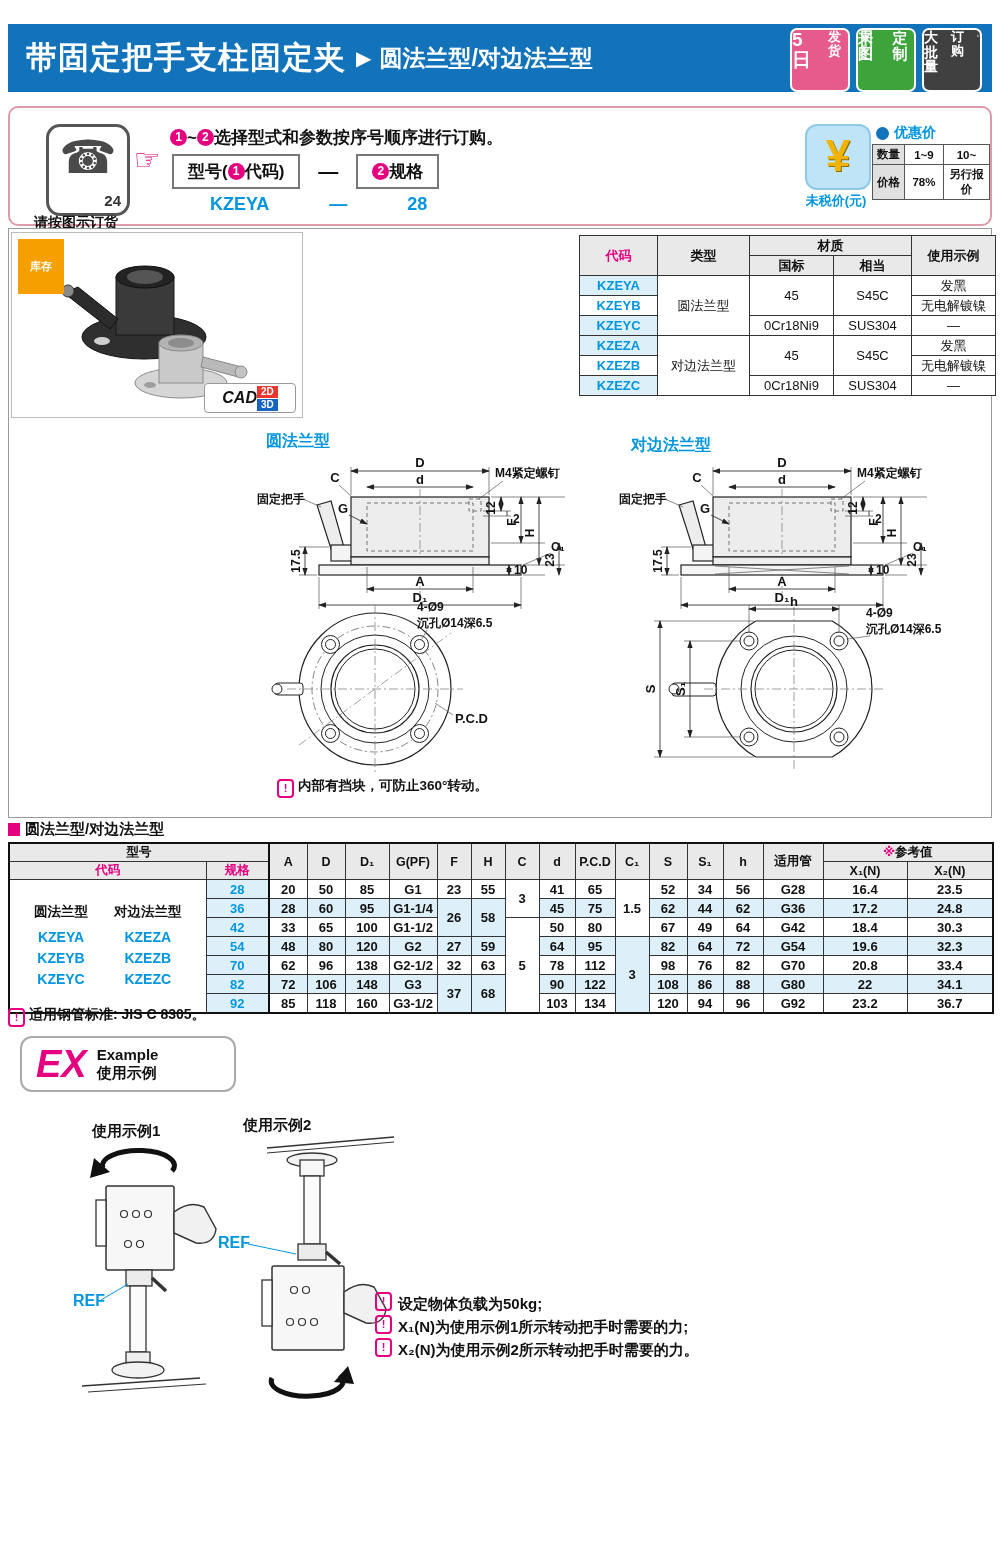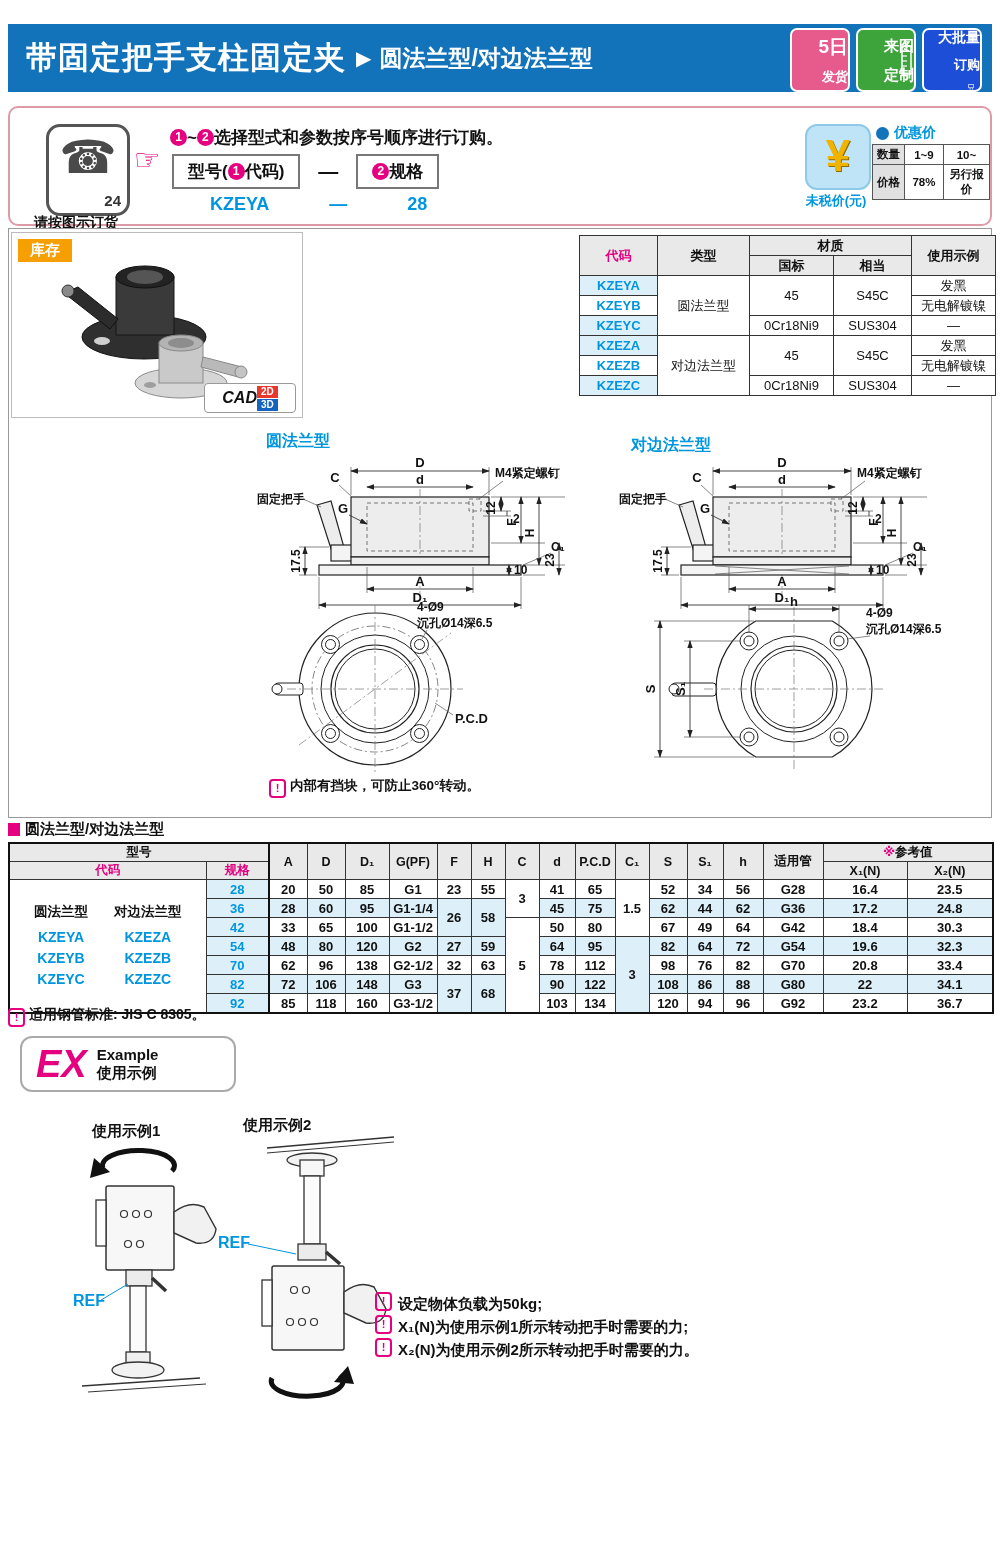--- a/index.html
+++ b/index.html
@@ -6,21 +6,21 @@
   #page{position:relative;width:1000px;height:1564px;background:#fff;
         font-family:"Liberation Sans","DejaVu Sans",sans-serif;color:#111;overflow:hidden;}
   .abs{position:absolute;}
   
   .hbar{left:8px;top:24px;width:984px;height:68px;background:#1273bb;display:flex;align-items:center;}
   .htitle{color:#fff;font-weight:bold;font-size:31px;margin-left:18px;letter-spacing:1px;}
   .harrow{color:#fff;font-size:20px;margin:0 8px 0 10px;}
   .hsub{color:#fff;font-weight:bold;font-size:23px;}
   .badges{position:absolute;right:10px;top:4px;display:flex;gap:6px;}
   .badge{width:56px;height:60px;border:2px solid #fff;border-radius:7px;color:#fff;font-weight:bold;
-         display:flex;flex-direction:column;align-items:flex-end;justify-content:center;line-height:1.05;gap:13px;}
+         display:flex;flex-direction:row;align-items:flex-start;justify-content:center;line-height:1.05;gap:13px;}
   .badge .l1{font-size:19px;} .badge .l2{font-size:13px;}
   .badge.b2 .l1,.badge.b2 .l2{font-size:15px;}
   .badge.b3 .l1{font-size:14px;} .badge.b3 .l2{font-size:13px;}
   
   .orderbox{left:8px;top:106px;width:980px;height:116px;border:2px solid #dc9ba6;border-radius:10px;background:#fff;}
   .phonebox{left:36px;top:18px;width:78px;height:86px;border:3px solid #555;border-radius:14px;text-align:center;}
   .phoneglyph{font-size:46px;color:#4a4a4a;line-height:60px;}
   .phone24{position:absolute;right:6px;bottom:4px;font-size:15px;font-weight:bold;color:#333;}
   .phonecap{left:26px;top:110px;font-size:14px;font-weight:bold;}
   .finger{left:122px;top:36px;color:#e4007f;font-size:30px;font-weight:bold;}
@@ -35,21 +35,21 @@
            text-align:center;line-height:60px;font-size:44px;font-weight:bold;color:#f0b400;text-shadow:1px 1px 0 #8a6d00;}
   .yennote{left:782px;top:86px;width:90px;text-align:center;color:#0096df;font-size:13px;font-weight:bold;}
   .prtitle{left:868px;top:18px;color:#0096df;font-size:14px;font-weight:bold;display:flex;align-items:center;gap:5px;}
   .bluedot{width:13px;height:13px;border-radius:50%;background:#1273bb;display:inline-block;}
   .prtable{left:864px;top:38px;border-collapse:collapse;font-size:11.5px;font-weight:bold;}
   .prtable td{border:1px solid #555;text-align:center;padding:2px 3px;background:#fff;}
   .prtable td.hd{background:#e0e0e0;}
   
   .mainbox{left:8px;top:228px;width:982px;height:588px;border:1px solid #9a9a9a;background:#fff;}
   .photobox{left:2px;top:3px;width:290px;height:184px;border:1px solid #bbb;}
-  .stock{left:7px;top:6px;background:#f5a000;color:#fff;font-weight:bold;font-size:15px;padding:2px 12px;}
+  .stock{left:7px;top:6px;background:#f5a000;color:#fff;font-weight:bold;font-size:11px;padding:20px 12px;}
   .cadbadge{left:193px;top:150px;width:90px;height:28px;border:1px solid #999;border-radius:4px;background:#fff;
             display:flex;align-items:center;justify-content:center;}
   .cadtxt{font-weight:bold;font-size:16px;font-style:italic;}
   .cad2d{background:#e8372c;color:#fff;font-size:10px;font-weight:bold;padding:0 4px;line-height:12px;}
   .cad3d{background:#1565c0;color:#fff;font-size:10px;font-weight:bold;padding:0 4px;line-height:12px;}
   
   .mattable{left:570px;top:6px;border-collapse:collapse;font-size:13px;table-layout:fixed;}
   .mattable th,.mattable td{border:1px solid #333;text-align:center;padding:0;height:19px;background:#fff;}
   .mattable th{background:#e9e9e9;font-size:13px;}
   .mattable .codehd{color:#e4007f;}
@@ -116,21 +116,21 @@
         <svg width="14" height="30" viewBox="0 0 14 30" style="position:absolute;margin-left:-38px;">
           <rect x="2" y="1" width="9" height="28" fill="none" stroke="#fff" stroke-width="1.5"></rect>
           <line x1="2" y1="6" x2="7" y2="6" stroke="#fff" stroke-width="1.2"></line>
           <line x1="2" y1="11" x2="7" y2="11" stroke="#fff" stroke-width="1.2"></line>
           <line x1="2" y1="16" x2="7" y2="16" stroke="#fff" stroke-width="1.2"></line>
           <line x1="2" y1="21" x2="7" y2="21" stroke="#fff" stroke-width="1.2"></line>
         </svg>
         <span class="l1">来图</span>
         <span class="l2">定制</span>
       </div>
-      <div class="badge b3" style="background:#1d4ed8">
+      <div class="badge b3" style="background:#404040">
         <span class="l1">大批量</span>
         <span class="l2">订购</span>
         <svg width="16" height="12" viewBox="0 0 16 12">
           <rect x="1" y="1" width="10" height="7" fill="none" stroke="#fff" stroke-width="1.4"></rect>
           <circle cx="4" cy="10.5" r="1.3" fill="#fff"></circle>
             <circle cx="9" cy="10.5" r="1.3" fill="#fff"></circle>
         </svg>
       </div>
     </div>
   </div>
@@ -475,21 +475,21 @@
 
       <line class="thin" x1="96" y1="44" x2="40" y2="44"></line>
         <line class="thin" x1="96" y1="140" x2="40" y2="140"></line>
       <line class="dline" x1="46" y1="44" x2="46" y2="140" marker-start="url(#mb3)" marker-end="url(#ma3)"></line>
       <text class="dimb" x="41" y="92" transform="rotate(-90 41 92)" text-anchor="middle">S₁</text>
       <text class="dimt" x="222" y="20">4-Ø9</text>
       <text class="dimt" x="222" y="36">沉孔Ø14深6.5</text>
       <line class="thin" x1="226" y1="39" x2="203" y2="42"></line>
     </svg>
 
-    <div class="abs dnote" style="left:260px;top:548px">
+    <div class="abs dnote" style="left:268px;top:548px">
       <span class="noteicon">!</span><span>内部有挡块，可防止360°转动。</span>
     </div>
   </div>
 
   <div class="abs secttitle">
     <span class="sqpink"></span>
     <span>圆法兰型/对边法兰型</span>
   </div>
 
   <table class="abs dimtable">

